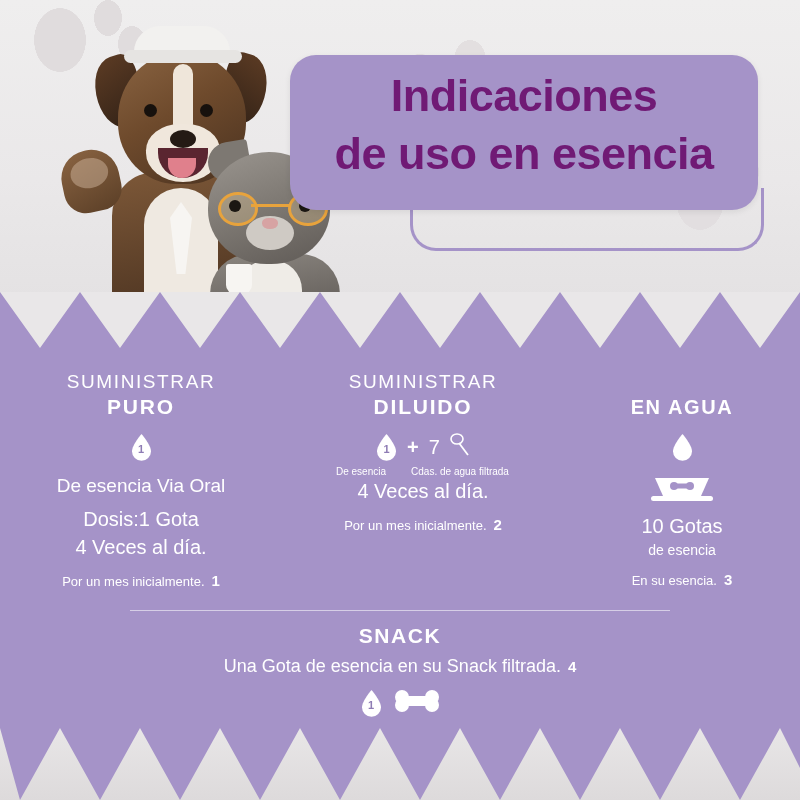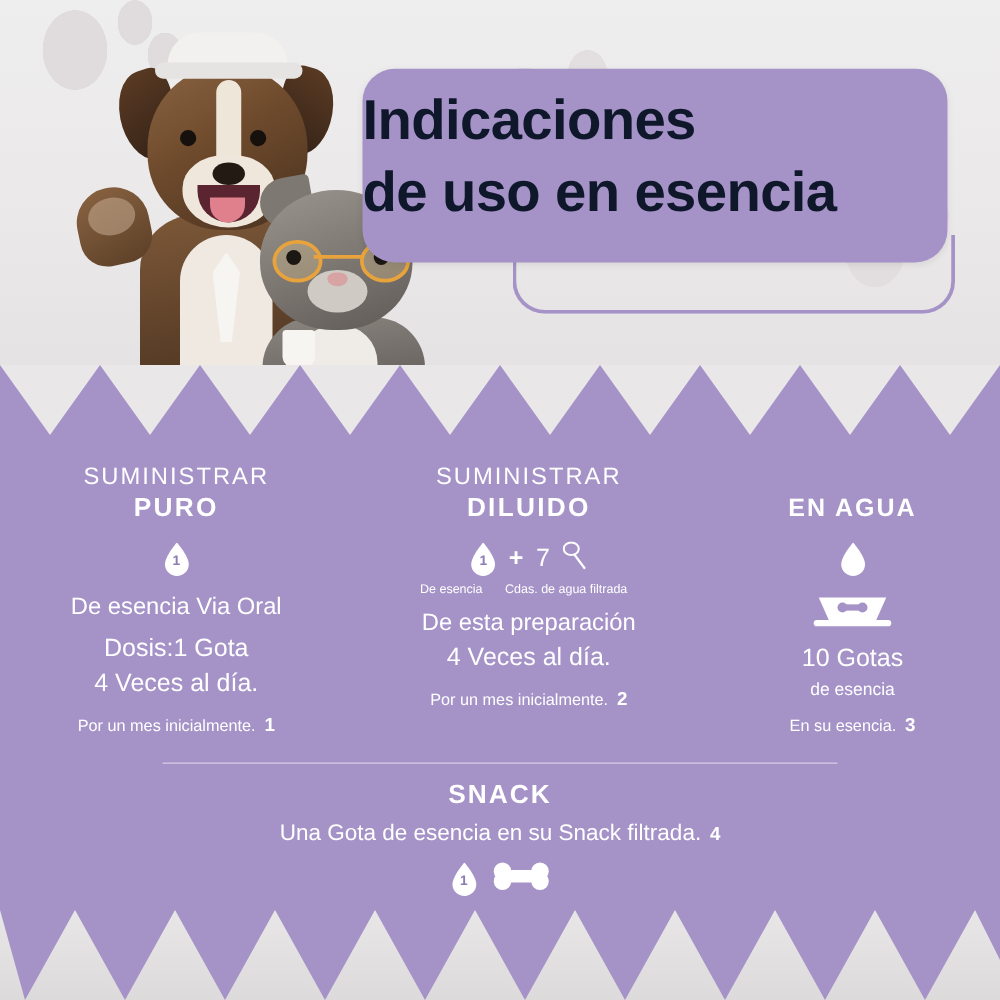--- a/index.html
+++ b/index.html
@@ -45,21 +45,22 @@
     width: 468px;
     height: 155px;
     background: #a593c8;
     border-radius: 26px;
     box-shadow: 0 2px 6px rgba(0,0,0,0.08);
   }
   .title-text {
     position: absolute;
     left: 0; top: 12px;
     width: 468px;
-    color: #0f172a;
+    text-align: center;
+    color: #701a75;
     font-weight: bold;
     font-size: 45px;
     line-height: 58px;
     letter-spacing: -0.5px;
   }
   .title-outline {
     position: absolute;
     left: 410px;
     top: 188px;
     width: 348px;
@@ -364,21 +365,21 @@
     line-height: 20px;
   }
   .cap-row {
     display: flex;
     justify-content: center;
     gap: 12px;
     font-size: 10px;
     margin-top: 2px;
   }
   .cap-a { width: 62px; text-align: center; }
-  .cap-b { width: 112px; text-align: left; }
+  .cap-b { width: 112px; text-align: center; }
 
   .line-md {
     font-size: 19px;
     line-height: 27px;
     margin-top: 8px;
   }
   .line-lg {
     font-size: 20px;
     line-height: 28px;
     margin-top: 6px;
@@ -532,21 +533,20 @@
             <svg width="20" height="24" viewBox="0 0 20 24">
                 <ellipse cx="7" cy="6" rx="6" ry="5" fill="none" stroke="#ffffff" stroke-width="1.6"></ellipse>
                 <path d="M9 10 L18 22" stroke="#ffffff" stroke-width="1.8" fill="none"></path>
               </svg>
           </span>
         </div>
         <div class="cap-row">
           <span class="cap-a">De esencia</span>
           <span class="cap-b">Cdas. de agua filtrada</span>
         </div>
-        <div class="line-md">De esta preparación</div>
         <div class="line-lg" style="margin-top:0">4 Veces al día.</div>
         <div class="line-sm">
           <span>Por un mes inicialmente.</span><span class="step-num">2</span>
         </div>
       </div>
 
       <div class="col col-3">
         <div class="head-single" style="margin-top:24px">EN AGUA</div>
         <div class="icon-row">
           <span class="drop">

